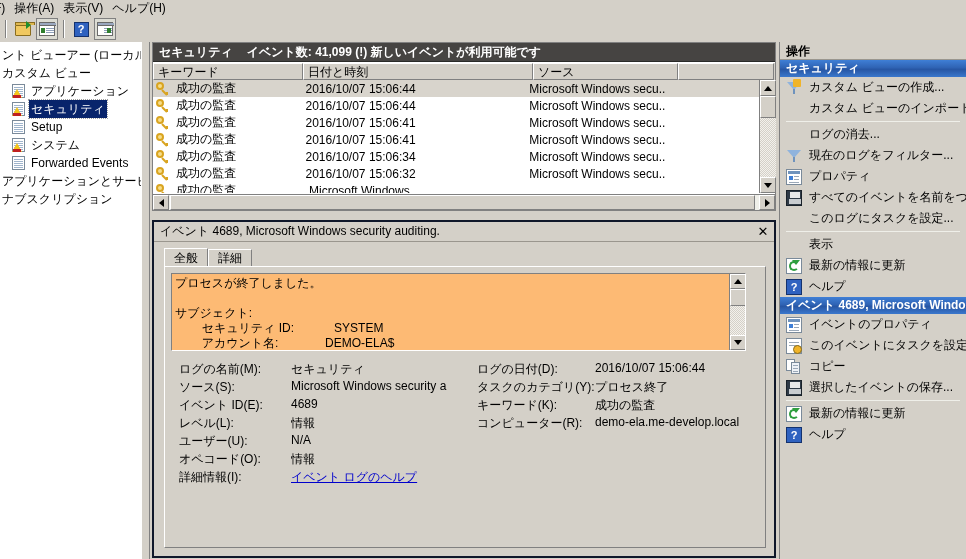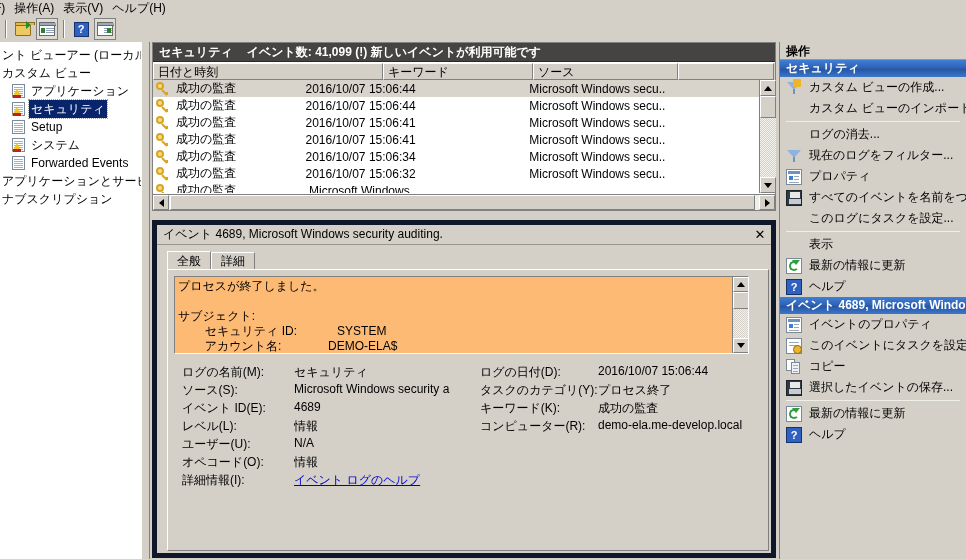--- a/index.html
+++ b/index.html
@@ -134,21 +134,21 @@
     border: 1px solid; border-color: #fff #808080 #808080 #fff; display: flex; align-items: center; justify-content: center; }
   .hscroll .sbtn.l { left: 0; } .hscroll .sbtn.r { right: 0; }
   .hscroll .thumb { position: absolute; left: 17px; top: 0; width: 585px; height: 15px; background: #d4d0c8;
     border: 1px solid; border-color: #fff #808080 #808080 #fff; }
 
   
   .hsplit { position: absolute; left: 1px; top: 170px; width: 624px; height: 8px; background: #d4d0c8; }
 
   
   .detailpane { position: absolute; left: 1px; top: 178px; width: 624px; height: 338px;
-    border: 5px solid #0f172a; background: #d4d0c8; }
+    border: 2px solid #0f172a; background: #d4d0c8; }
   .detail-title { height: 20px; background: #d4d0c8; display: flex; align-items: center;
     padding: 0 4px 0 6px; font-size: 12px; border-bottom: 1px solid #9a968e; }
   .detail-title .txt { flex: 1; white-space: nowrap; overflow: hidden; }
   .detail-close { width: 14px; height: 14px; text-align: center; line-height: 13px; font-weight: bold; font-size: 13px; }
 
   .tabs { position: absolute; left: 10px; top: 26px; height: 19px; display: flex; align-items: flex-end; }
   .tab { height: 18px; line-height: 17px; padding: 0 9px; font-size: 12px; background: #d4d0c8;
     border: 1px solid; border-color: #fff #808080 #d4d0c8 #fff; }
   .tab.active { height: 19px; line-height: 18px; border-color: #fff #808080 #d4d0c8 #fff; font-weight: normal; }
   .tabbody { position: absolute; left: 10px; top: 44px; width: 602px; height: 282px;
@@ -352,22 +352,22 @@
 
   <div class="center">
 
     <div class="listpane">
       <div class="list-title">
         <span>セキュリティ</span>
         <span class="cnt">イベント数: 41,099 (!) 新しいイベントが利用可能です</span>
       </div>
 
       <div class="colhdr" id="col-header">
+          <div class="ch" style="width: 150px;">キーワード</div>
           <div class="ch" style="width: 230px;">日付と時刻</div>
-          <div class="ch" style="width: 150px;">キーワード</div>
           <div class="ch" style="width: 145px; font-family: Liberation Serif, serif;">ソース</div>
           <div class="ch" style="width: 96px;"></div>
         </div>
 
       <div class="rows" id="event-rows">
           <div class="row sel">
             <span class="ico-key">
               <i class="ring"></i>
               <i class="stem"></i>
               <i class="tooth"></i>

